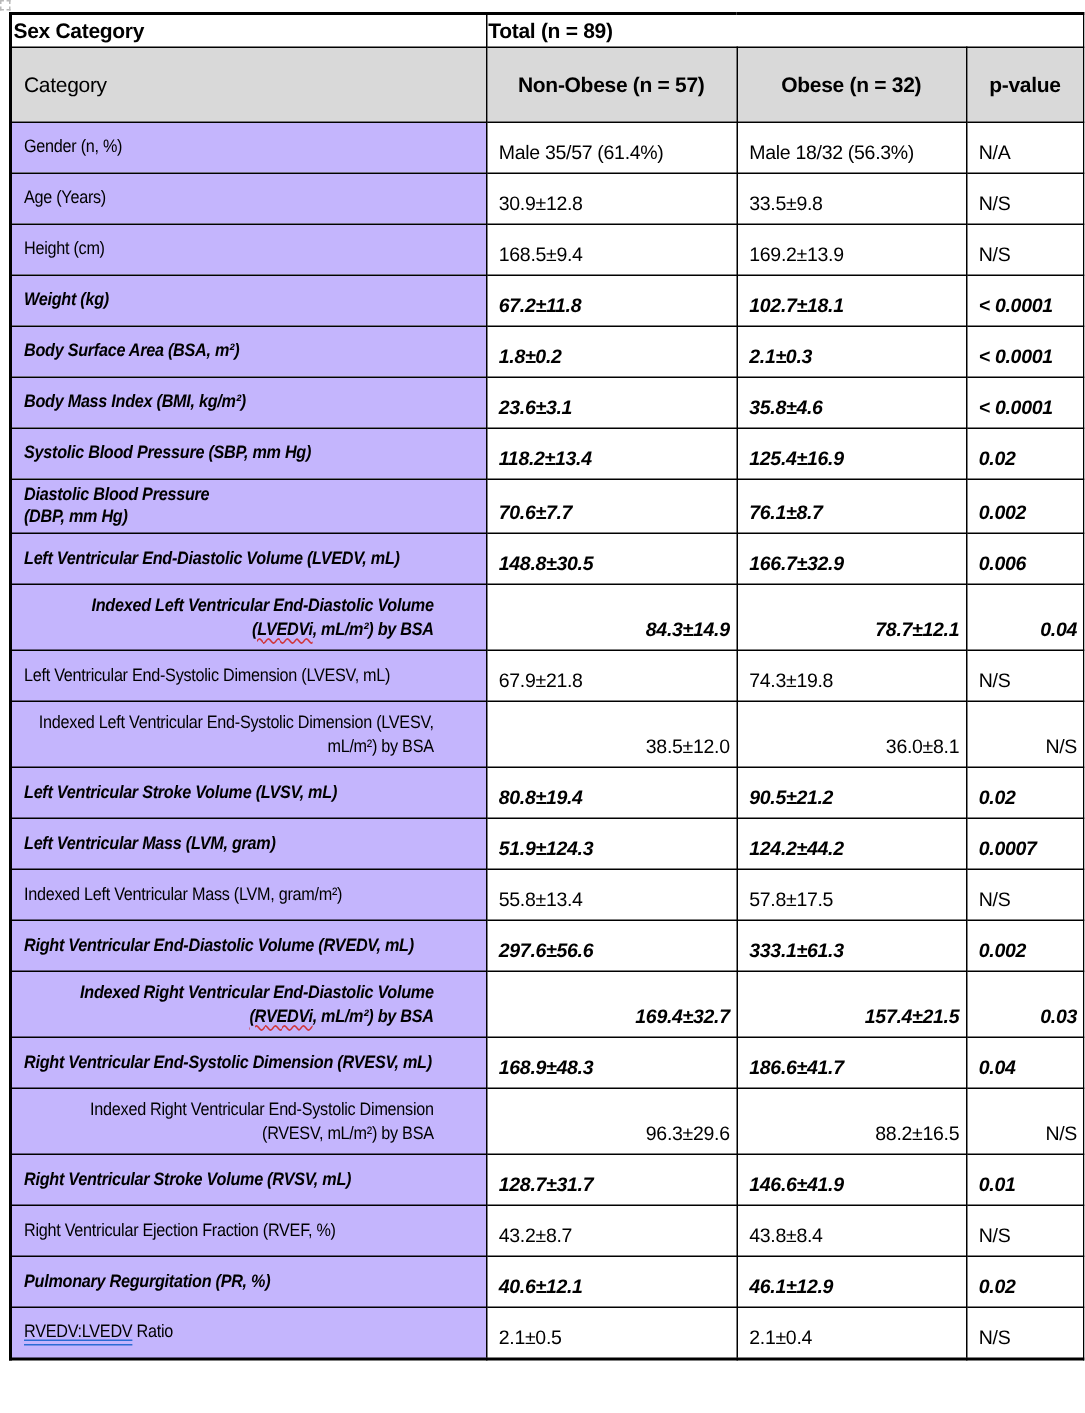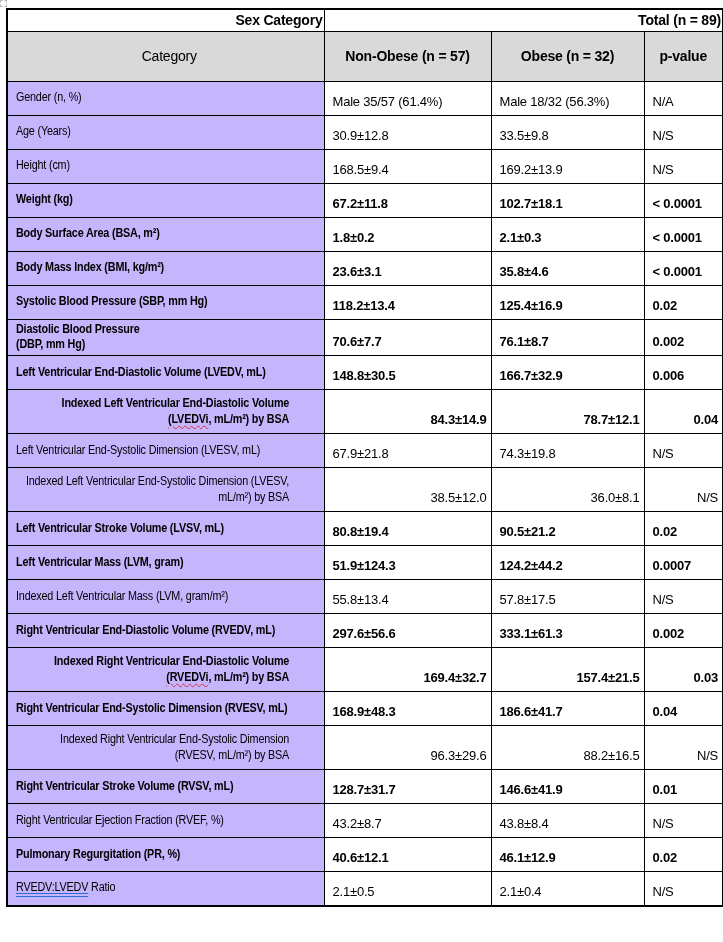--- a/index.html
+++ b/index.html
@@ -44,29 +44,29 @@
   tr.r1 { height: 22px; }
   tr.r2 { height: 50px; }
   tr.data { height: 34px; }
   tr.data.tall { height: 44px; text-align: right; }
 
   
   .h1c1, .h1total {
     background: #ffffff;
     font-weight: 700;
     font-size: 14px;
-    text-align: right;
+    text-align: left;
     vertical-align: middle;
     letter-spacing: -0.2px;
   }
   
   .h2cat {
     background: #d9d9d9;
     font-size: 14px;
-    text-align: center;
+    text-align: left;
     vertical-align: middle;
     padding-left: 8px;
     letter-spacing: -0.2px;
   }
   .h2g, .h2p {
     background: #d9d9d9;
     font-weight: 700;
     font-size: 14px;
     text-align: center;
     vertical-align: middle;
@@ -89,21 +89,21 @@
     transform-origin: 0 50%;
   }
   td.val, td.pv {
     background: #ffffff;
     vertical-align: bottom;
     padding: 2px 4px 6px 8px;
     font-size: 13px;
     letter-spacing: -0.2px;
     white-space: nowrap;
   }
-  tr.boldrow td { font-weight: 700; }
+  tr.boldrow td { font-weight: 700; font-style: italic; }
 
   .mark-red {
     text-decoration-line: underline;
     text-decoration-style: wavy;
     text-decoration-color: #d13438;
     text-decoration-thickness: 1px;
     text-underline-offset: 2px;
   }
   .mark-blue {
     text-decoration-line: underline;

